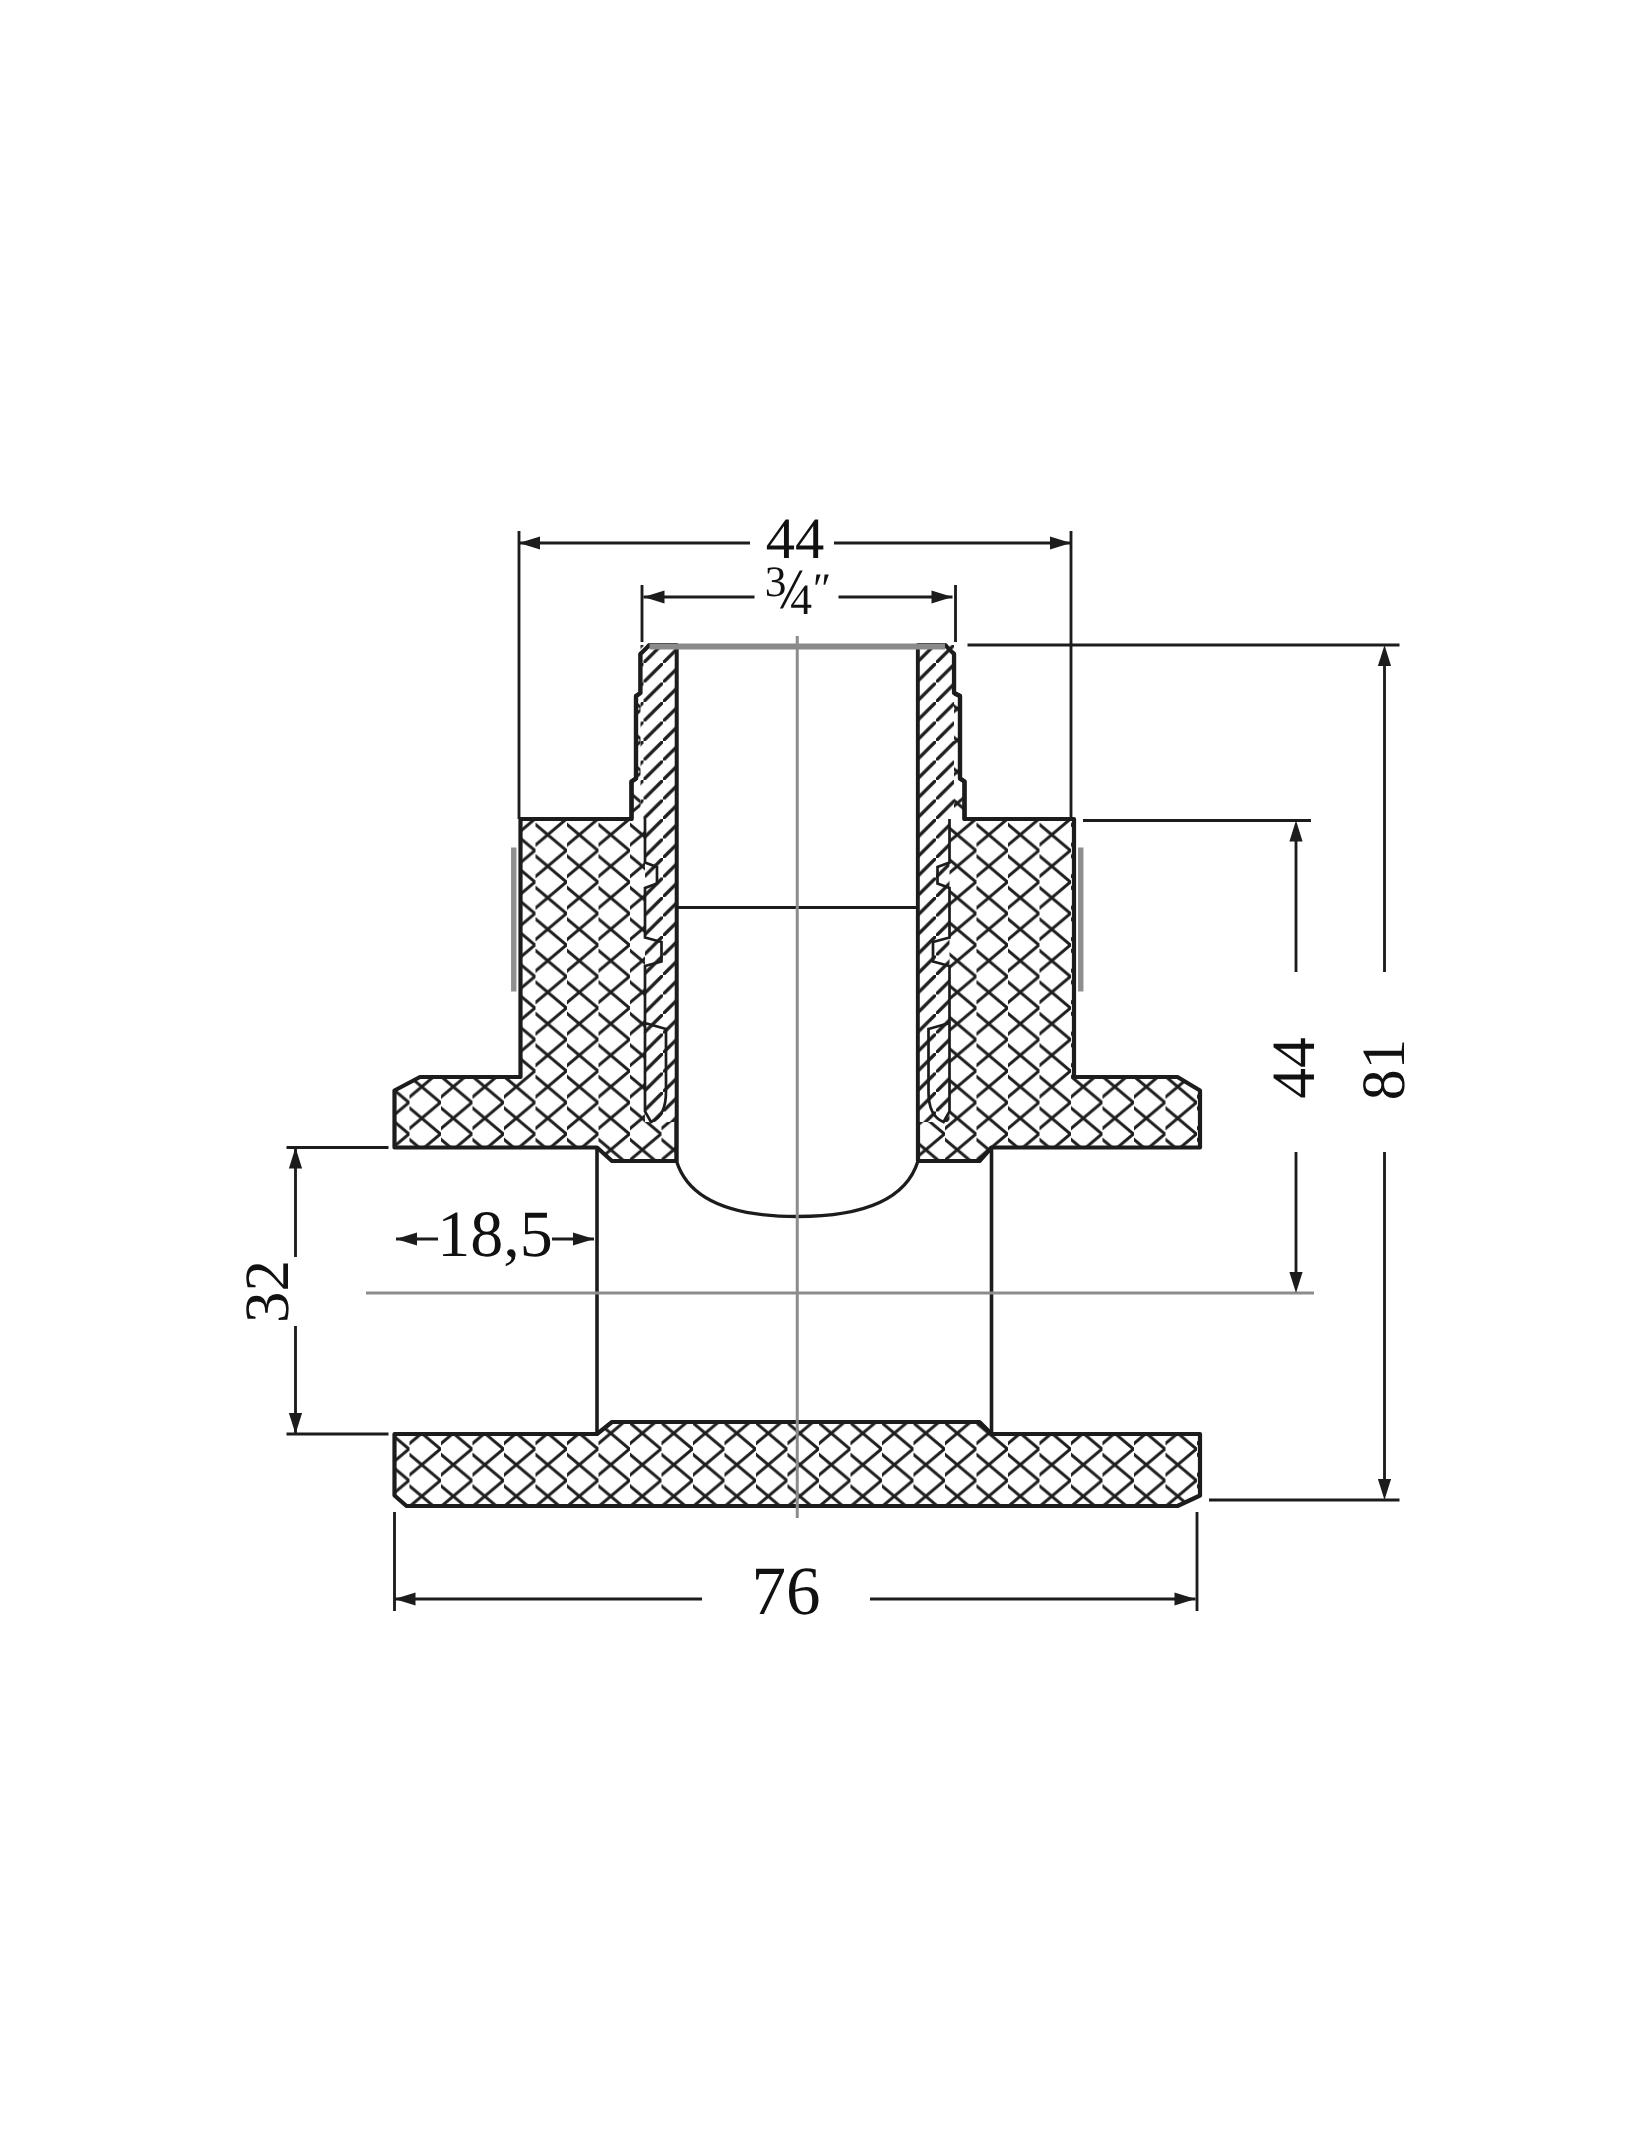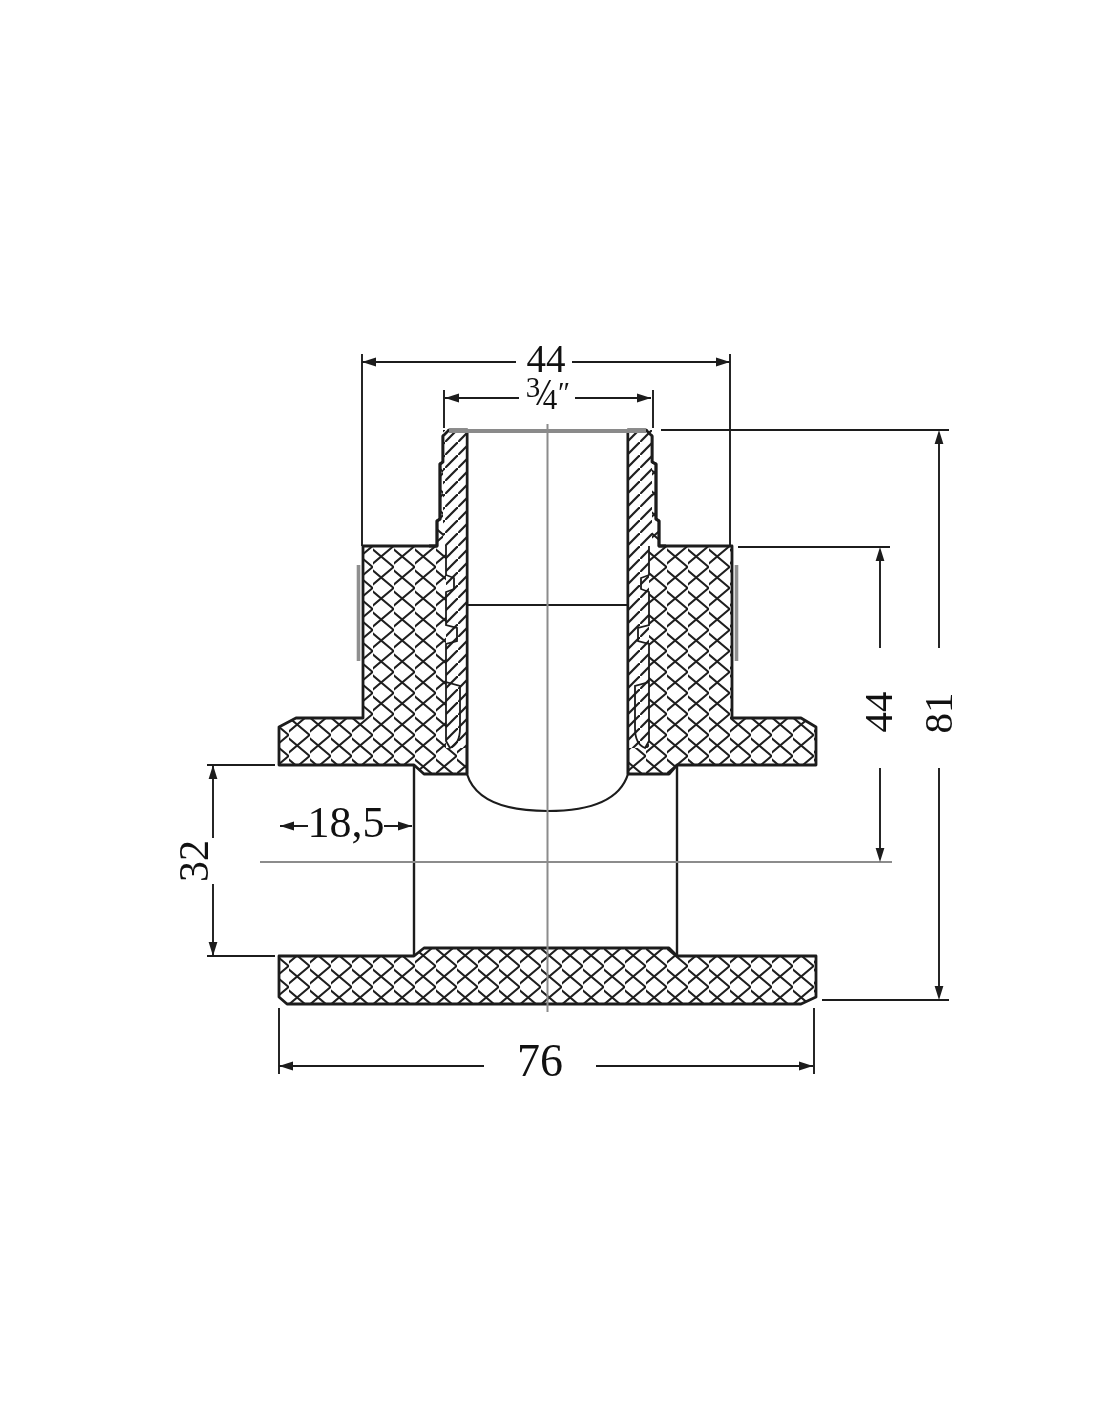--- a/index.html
+++ b/index.html
@@ -1,17 +1,17 @@
 <!DOCTYPE html>
 <html><head>
 <meta charset="utf-8">
 <style>
   html,body{margin:0;padding:0;background:#ffffff;}
   .page{width:956px;height:1422px;position:relative;background:#ffffff;
-        font-family:"Liberation Serif", serif;margin-left:16px;}
+        font-family:"Liberation Serif", serif;}
   svg{position:absolute;top:0;left:0;}
 </style>
 </head>
 <body>
 <div class="page">
 
 <svg width="1100" height="1422" viewBox="0 0 1100 1422">
 <defs>
   <pattern id="hx" width="21" height="21" patternUnits="userSpaceOnUse">
     <path d="M-2,19 L23,-2 M-2,2 L23,23" stroke="#1e1e1e" stroke-width="2" fill="none"></path>

